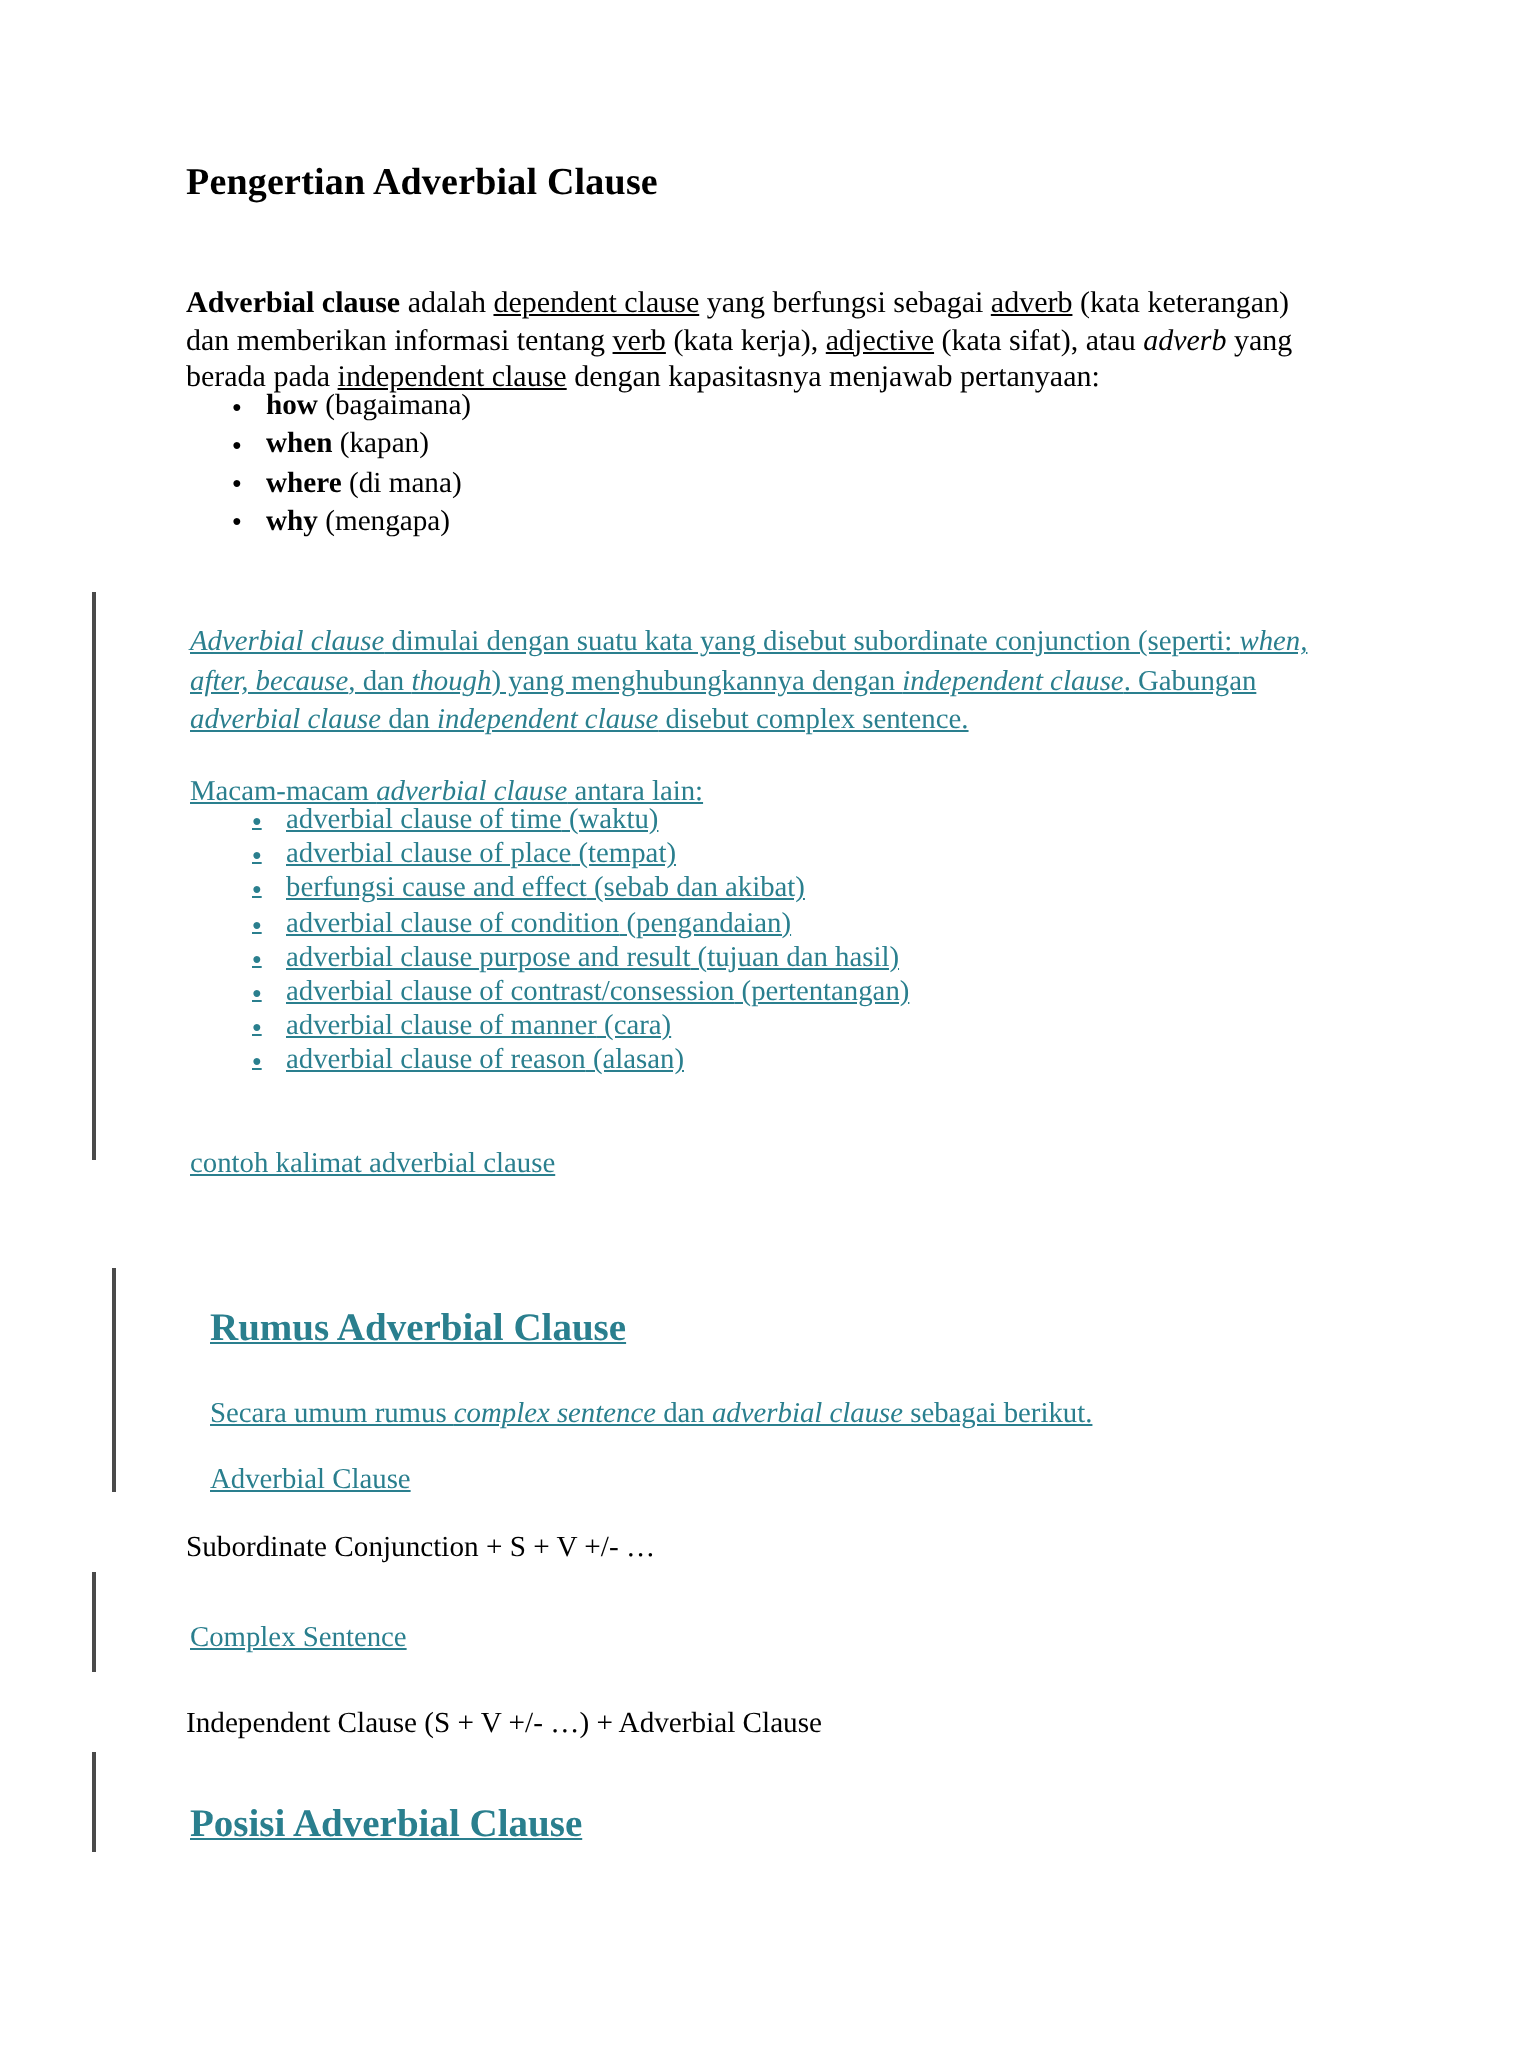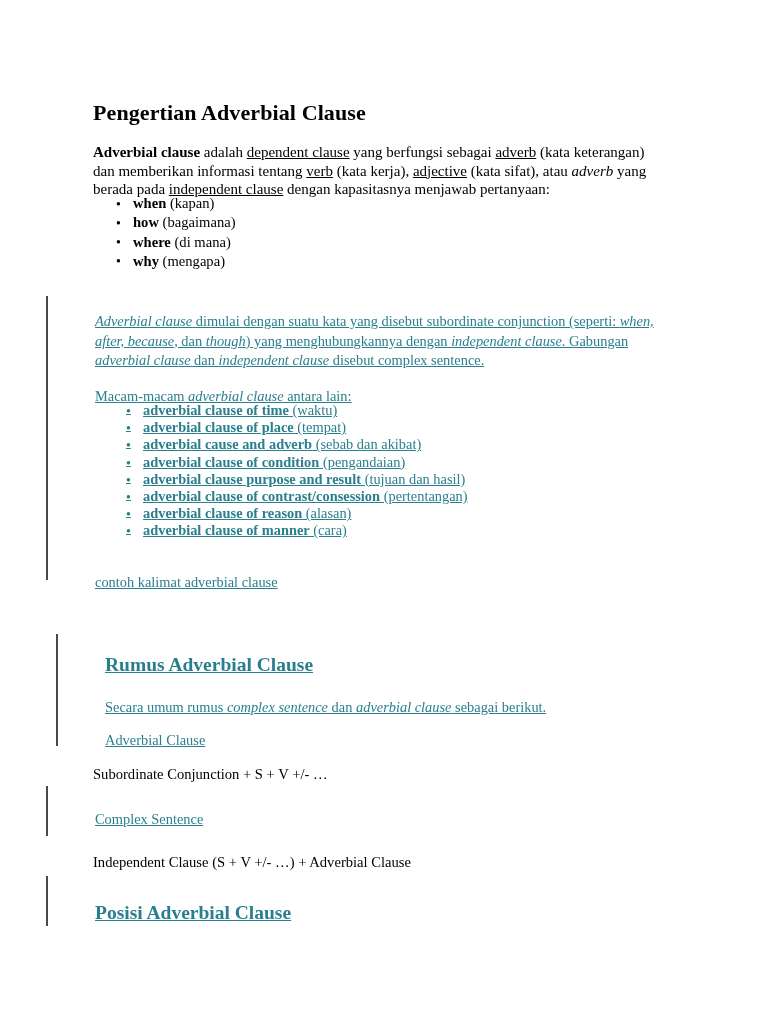--- a/index.html
+++ b/index.html
@@ -19,22 +19,22 @@
     position: relative;
     width: 768px;
     height: 1024px;
     padding: 0;
   }
 
   
   .doc-title {
     position: absolute;
     left: 93px;
-    top: 100px;
-    font-size: 22px;
+    top: 81px;
+    font-size: 19px;
     font-weight: bold;
     color: #000;
     letter-spacing: 0.1px;
     margin: 0;
   }
 
   
   .intro {
     position: absolute;
     left: 93px;
@@ -139,21 +139,21 @@
   .teal-list li::before {
     content: "\25CF";
     position: absolute;
     left: -17px;
     top: 0px;
     font-size: 8px;
     line-height: 17.2px;
     color: #2a7f8e;
     text-decoration: underline;
   }
-  .teal-list .term { font-weight: bold; text-align: right; }
+  .teal-list .term { font-weight: normal; text-align: right; }
   .teal-list .trans { font-weight: normal; }
 
   
   .formula {
     position: absolute;
     left: 93px;
     font-size: 14.6px;
     line-height: 19px;
     color: #000;
     white-space: nowrap;
@@ -164,41 +164,41 @@
 </head>
 <body>
 
 <div class="page">
 
   <h1 class="doc-title">Pengertian Adverbial Clause</h1>
 
   <p class="intro"><b>Adverbial clause</b><span> adalah </span><span class="u">dependent clause</span><span> yang berfungsi sebagai </span><span class="u">adverb</span><span> (kata keterangan) dan memberikan informasi tentang </span><span class="u">verb</span><span> (kata kerja), </span><span class="u">adjective</span><span> (kata sifat), atau </span><span class="i">adverb</span><span> yang berada pada </span><span class="u">independent clause</span><span> dengan kapasitasnya menjawab pertanyaan:</span></p>
 
   <ul class="black-list">
+    <li><span class="term">how</span><span> (bagaimana)</span></li>
     <li><span class="term">when</span><span> (kapan)</span></li>
-    <li><span class="term">how</span><span> (bagaimana)</span></li>
     <li><span class="term">where</span><span> (di mana)</span></li>
     <li><span class="term">why</span><span> (mengapa)</span></li>
   </ul>
 
   <div class="quote quote-1">
 
     <p class="teal-para p-def"><span class="i">Adverbial clause</span><span> dimulai dengan suatu kata yang disebut subordinate conjunction (seperti: </span><span class="i">when, after, because</span><span>, dan </span><span class="i">though</span><span>) yang menghubungkannya dengan </span><span class="i">independent clause</span><span>. Gabungan </span><span class="i">adverbial clause</span><span> dan </span><span class="i">independent clause</span><span> disebut complex sentence.</span></p>
 
     <p class="teal-para p-macam"><span>Macam-macam </span><span class="i">adverbial clause</span><span> antara lain:</span></p>
 
     <ul class="teal-list">
       <li><span class="term">adverbial clause of time</span><span class="trans"> (waktu)</span></li>
       <li><span class="term">adverbial clause of place</span><span class="trans"> (tempat)</span></li>
-      <li><span class="term">adverbial cause and adverb</span><span class="trans"> (sebab dan akibat)</span></li>
+      <li><span class="term">berfungsi cause and effect</span><span class="trans"> (sebab dan akibat)</span></li>
       <li><span class="term">adverbial clause of condition</span><span class="trans"> (pengandaian)</span></li>
       <li><span class="term">adverbial clause purpose and result</span><span class="trans"> (tujuan dan hasil)</span></li>
       <li><span class="term">adverbial clause of contrast/consession</span><span class="trans"> (pertentangan)</span></li>
+      <li><span class="term">adverbial clause of manner</span><span class="trans"> (cara)</span></li>
       <li><span class="term">adverbial clause of reason</span><span class="trans"> (alasan)</span></li>
-      <li><span class="term">adverbial clause of manner</span><span class="trans"> (cara)</span></li>
     </ul>
 
     <p class="teal-para p-contoh">contoh kalimat adverbial clause</p>
   </div>
 
   <div class="quote quote-2">
     <h2 class="teal-heading h-rumus">Rumus Adverbial Clause</h2>
     <p class="teal-para p-secara"><span>Secara umum rumus </span><span class="i">complex sentence</span><span> dan </span><span class="i">adverbial clause</span><span> sebagai berikut.</span></p>
     <p class="teal-para p-advcl">Adverbial Clause</p>
   </div>

